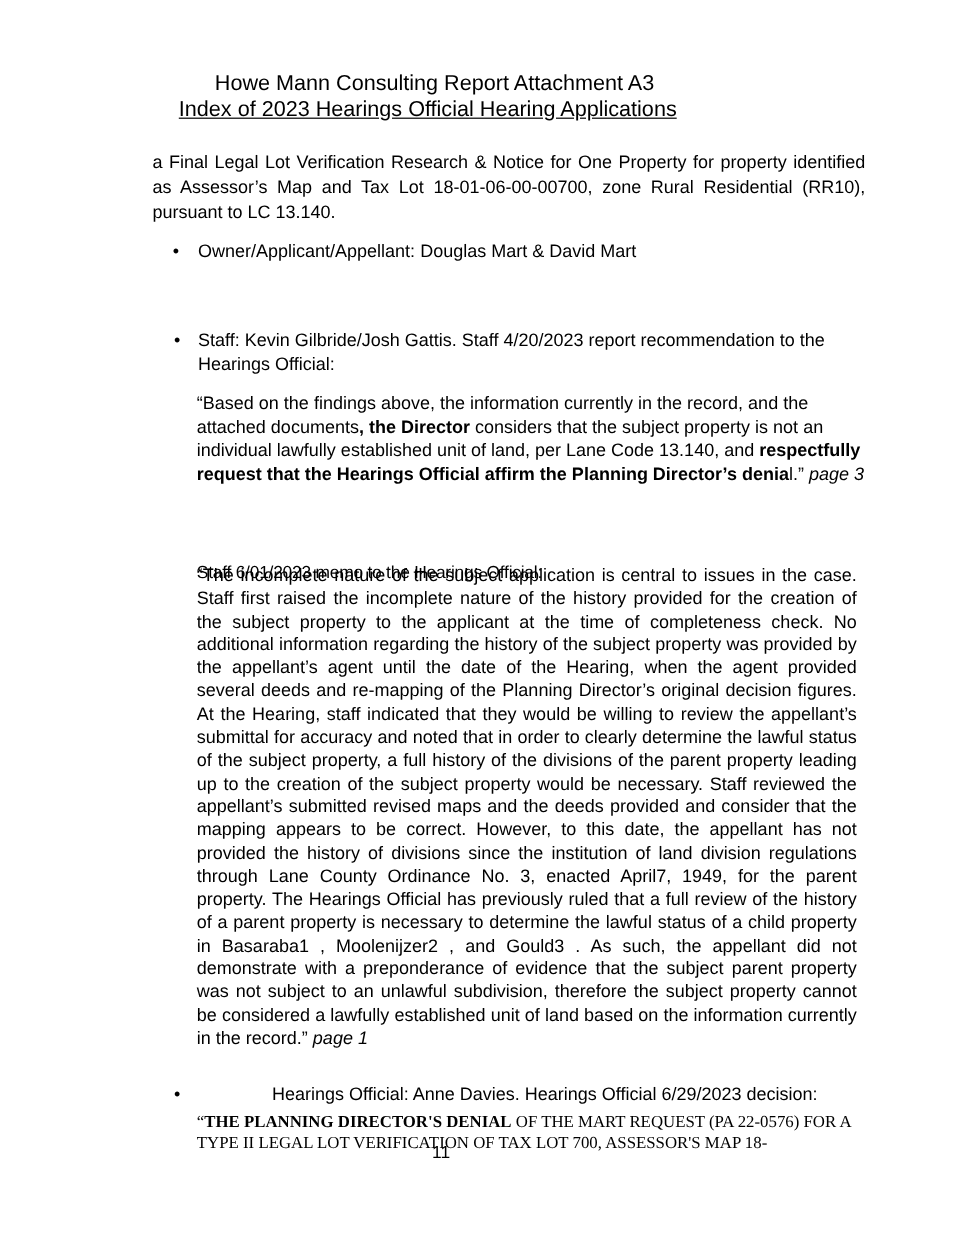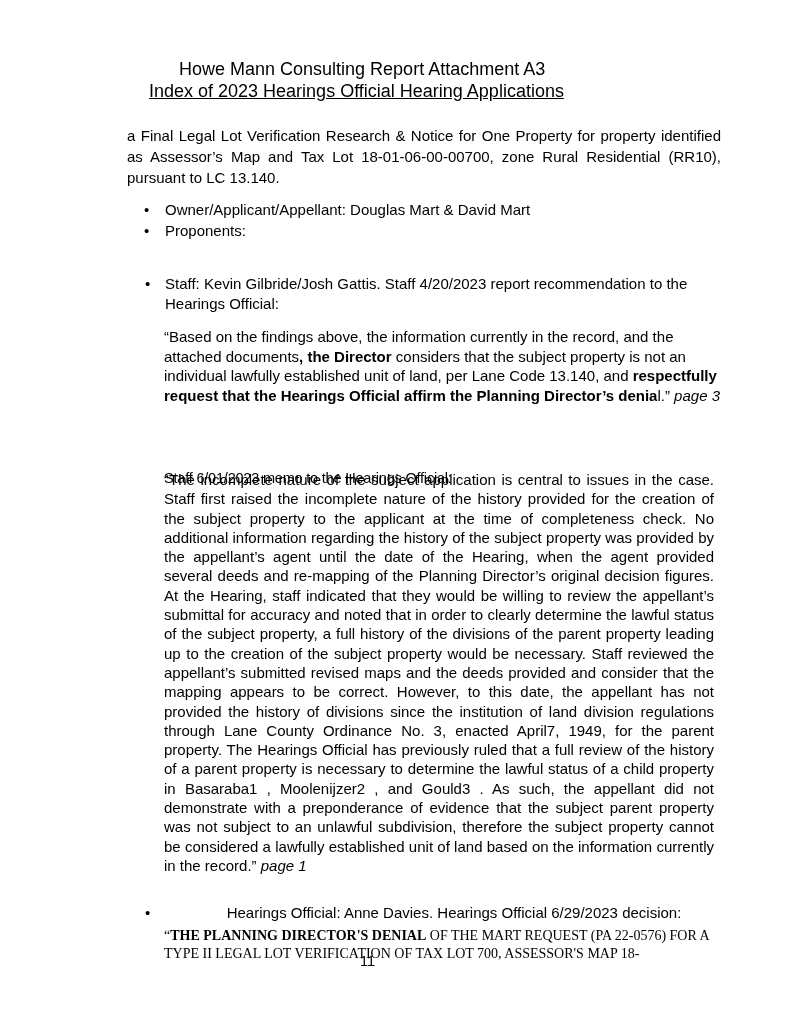--- a/index.html
+++ b/index.html
@@ -31,21 +31,20 @@
 
 <div class="header">
   <div class="l1">Howe Mann Consulting Report Attachment A3</div>
   <div class="l2">Index of 2023 Hearings Official Hearing Applications</div>
 </div>
 
 <div class="intro">a Final Legal Lot Verification Research &amp; Notice for One Property for property identified as Assessor’s Map and Tax Lot 18-01-06-00-00700, zone Rural Residential (RR10), pursuant to LC 13.140.</div>
 
 <ul class="bullets">
   <li>Owner/Applicant/Appellant: Douglas Mart &amp; David Mart</li>
-  <li>Proponents:</li>
 </ul>
 
 <div class="staff">Staff: Kevin Gilbride/Josh Gattis.  Staff 4/20/2023 report recommendation to the Hearings Official:</div>
 
 <div class="quote1">
   <span>“Based on the findings above, the information currently in the record, and the attached documents</span><b>, the Director</b><span> considers that the subject property is not an individual lawfully established unit of land, per Lane Code 13.140, and </span><b>respectfully request that the Hearings Official affirm the Planning Director’s denia</b><span>l.” </span><i>page 3</i>
 </div>
 
 <div class="memo">Staff 6/01/2023 memo to the Hearings Official:</div>
 

